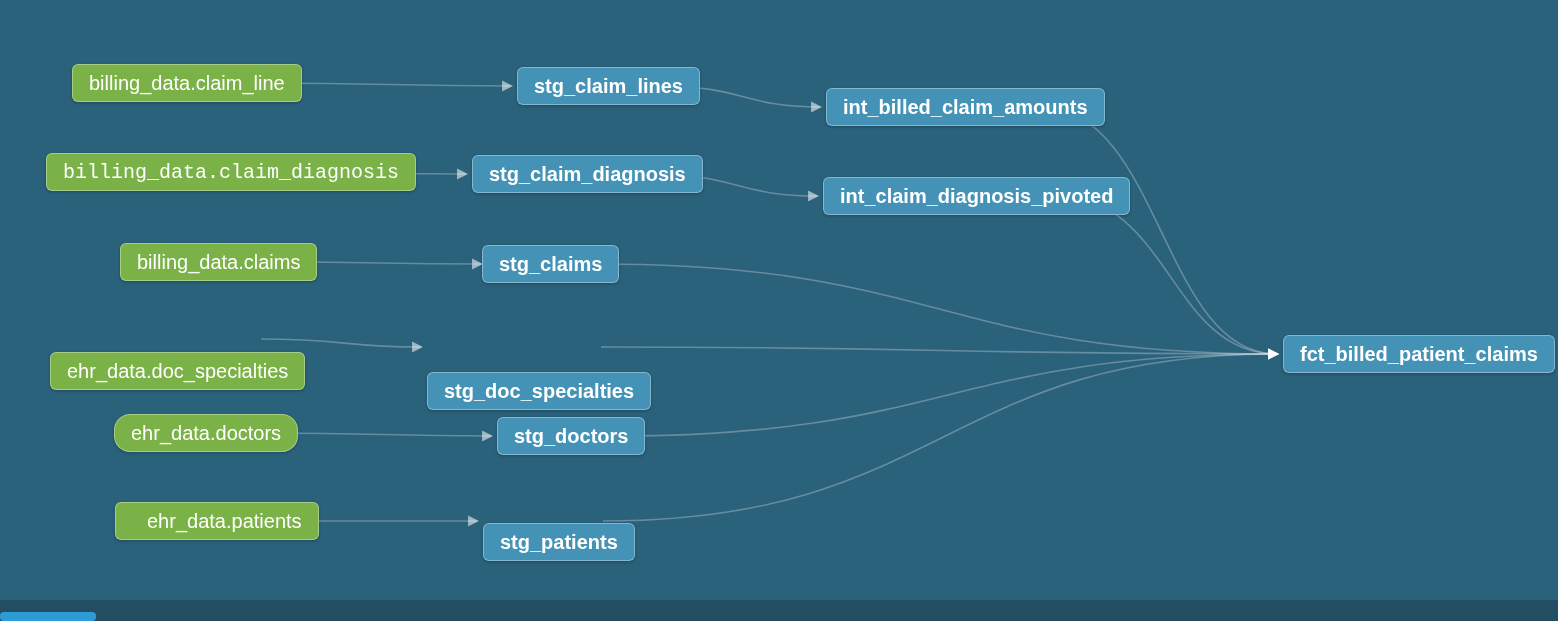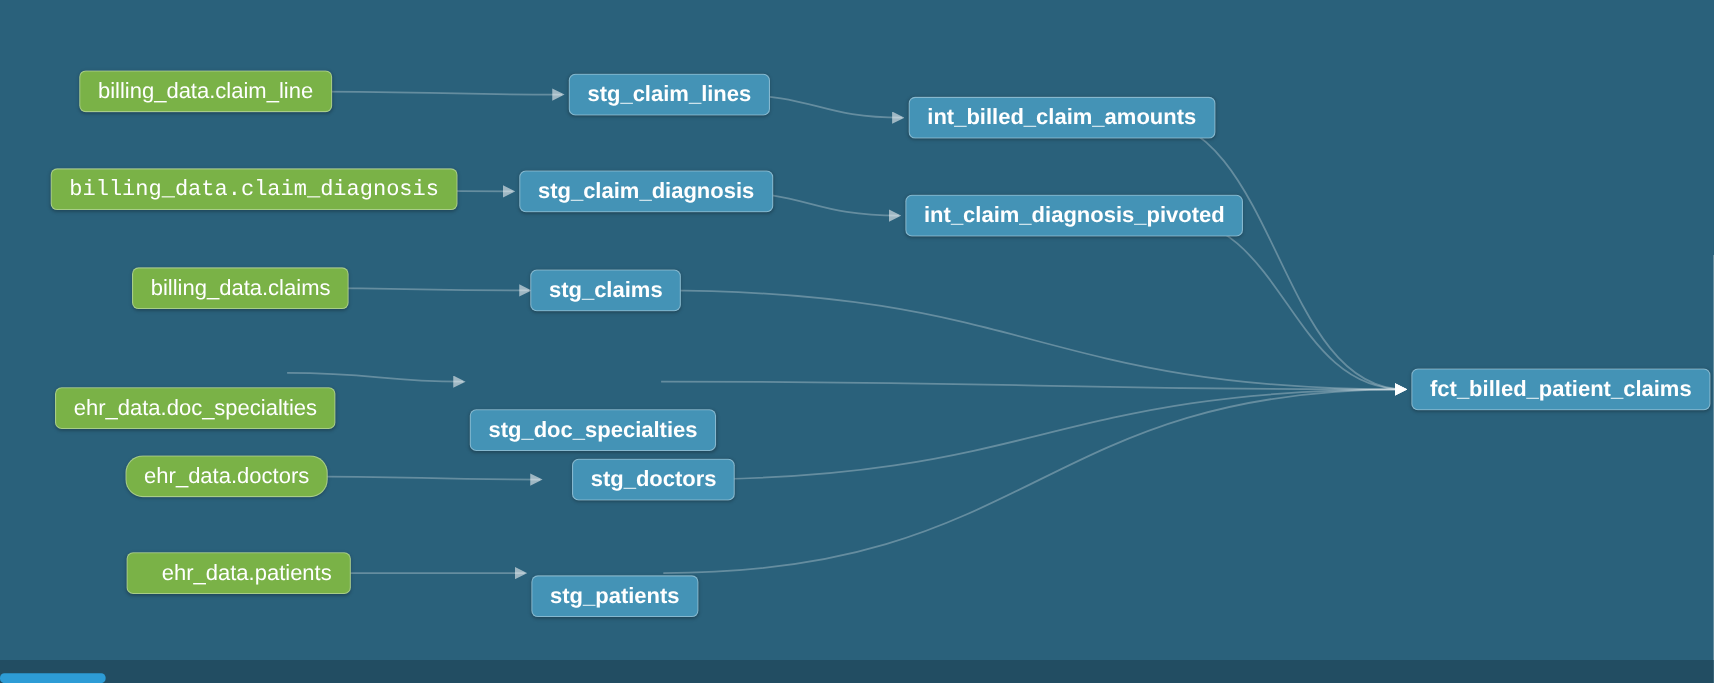--- a/index.html
+++ b/index.html
@@ -91,21 +91,21 @@
       <div class="node source" style="left: 72px; top: 64px;">billing_data.claim_line</div>
       <div class="node source" style="left: 46px; top: 153px; font-family: Liberation Mono, monospace;">billing_data.claim_diagnosis</div>
       <div class="node source" style="left: 120px; top: 243px;">billing_data.claims</div>
       <div class="node source" style="left: 50px; top: 320px; margin-top: 32px;">ehr_data.doc_specialties</div>
       <div class="node source" style="left: 114px; top: 414px; border-radius: 16px;">ehr_data.doctors</div>
       <div class="node source" style="left: 115px; top: 502px; padding-left: 31px;">ehr_data.patients</div>
       <div class="node model" style="left: 517px; top: 67px;">stg_claim_lines</div>
       <div class="node model" style="left: 472px; top: 155px;">stg_claim_diagnosis</div>
       <div class="node model" style="left: 482px; top: 245px;">stg_claims</div>
       <div class="node model" style="left: 427px; top: 328px; margin-top: 44px;">stg_doc_specialties</div>
-      <div class="node model" style="left: 497px; top: 417px; margin-left: 23px;">stg_doctors</div>
+      <div class="node model" style="left: 497px; top: 417px;">stg_doctors</div>
       <div class="node model" style="left: 483px; top: 502px; margin-top: 21px;">stg_patients</div>
       <div class="node model" style="left: 826px; top: 88px;">int_billed_claim_amounts</div>
       <div class="node model" style="left: 823px; top: 177px;">int_claim_diagnosis_pivoted</div>
       <div class="node model" style="left: 1283px; top: 335px;">fct_billed_patient_claims</div>
     </div>
   <div id="scroll-track">
     <div id="scroll-thumb"></div>
   </div>
 </div>
 

